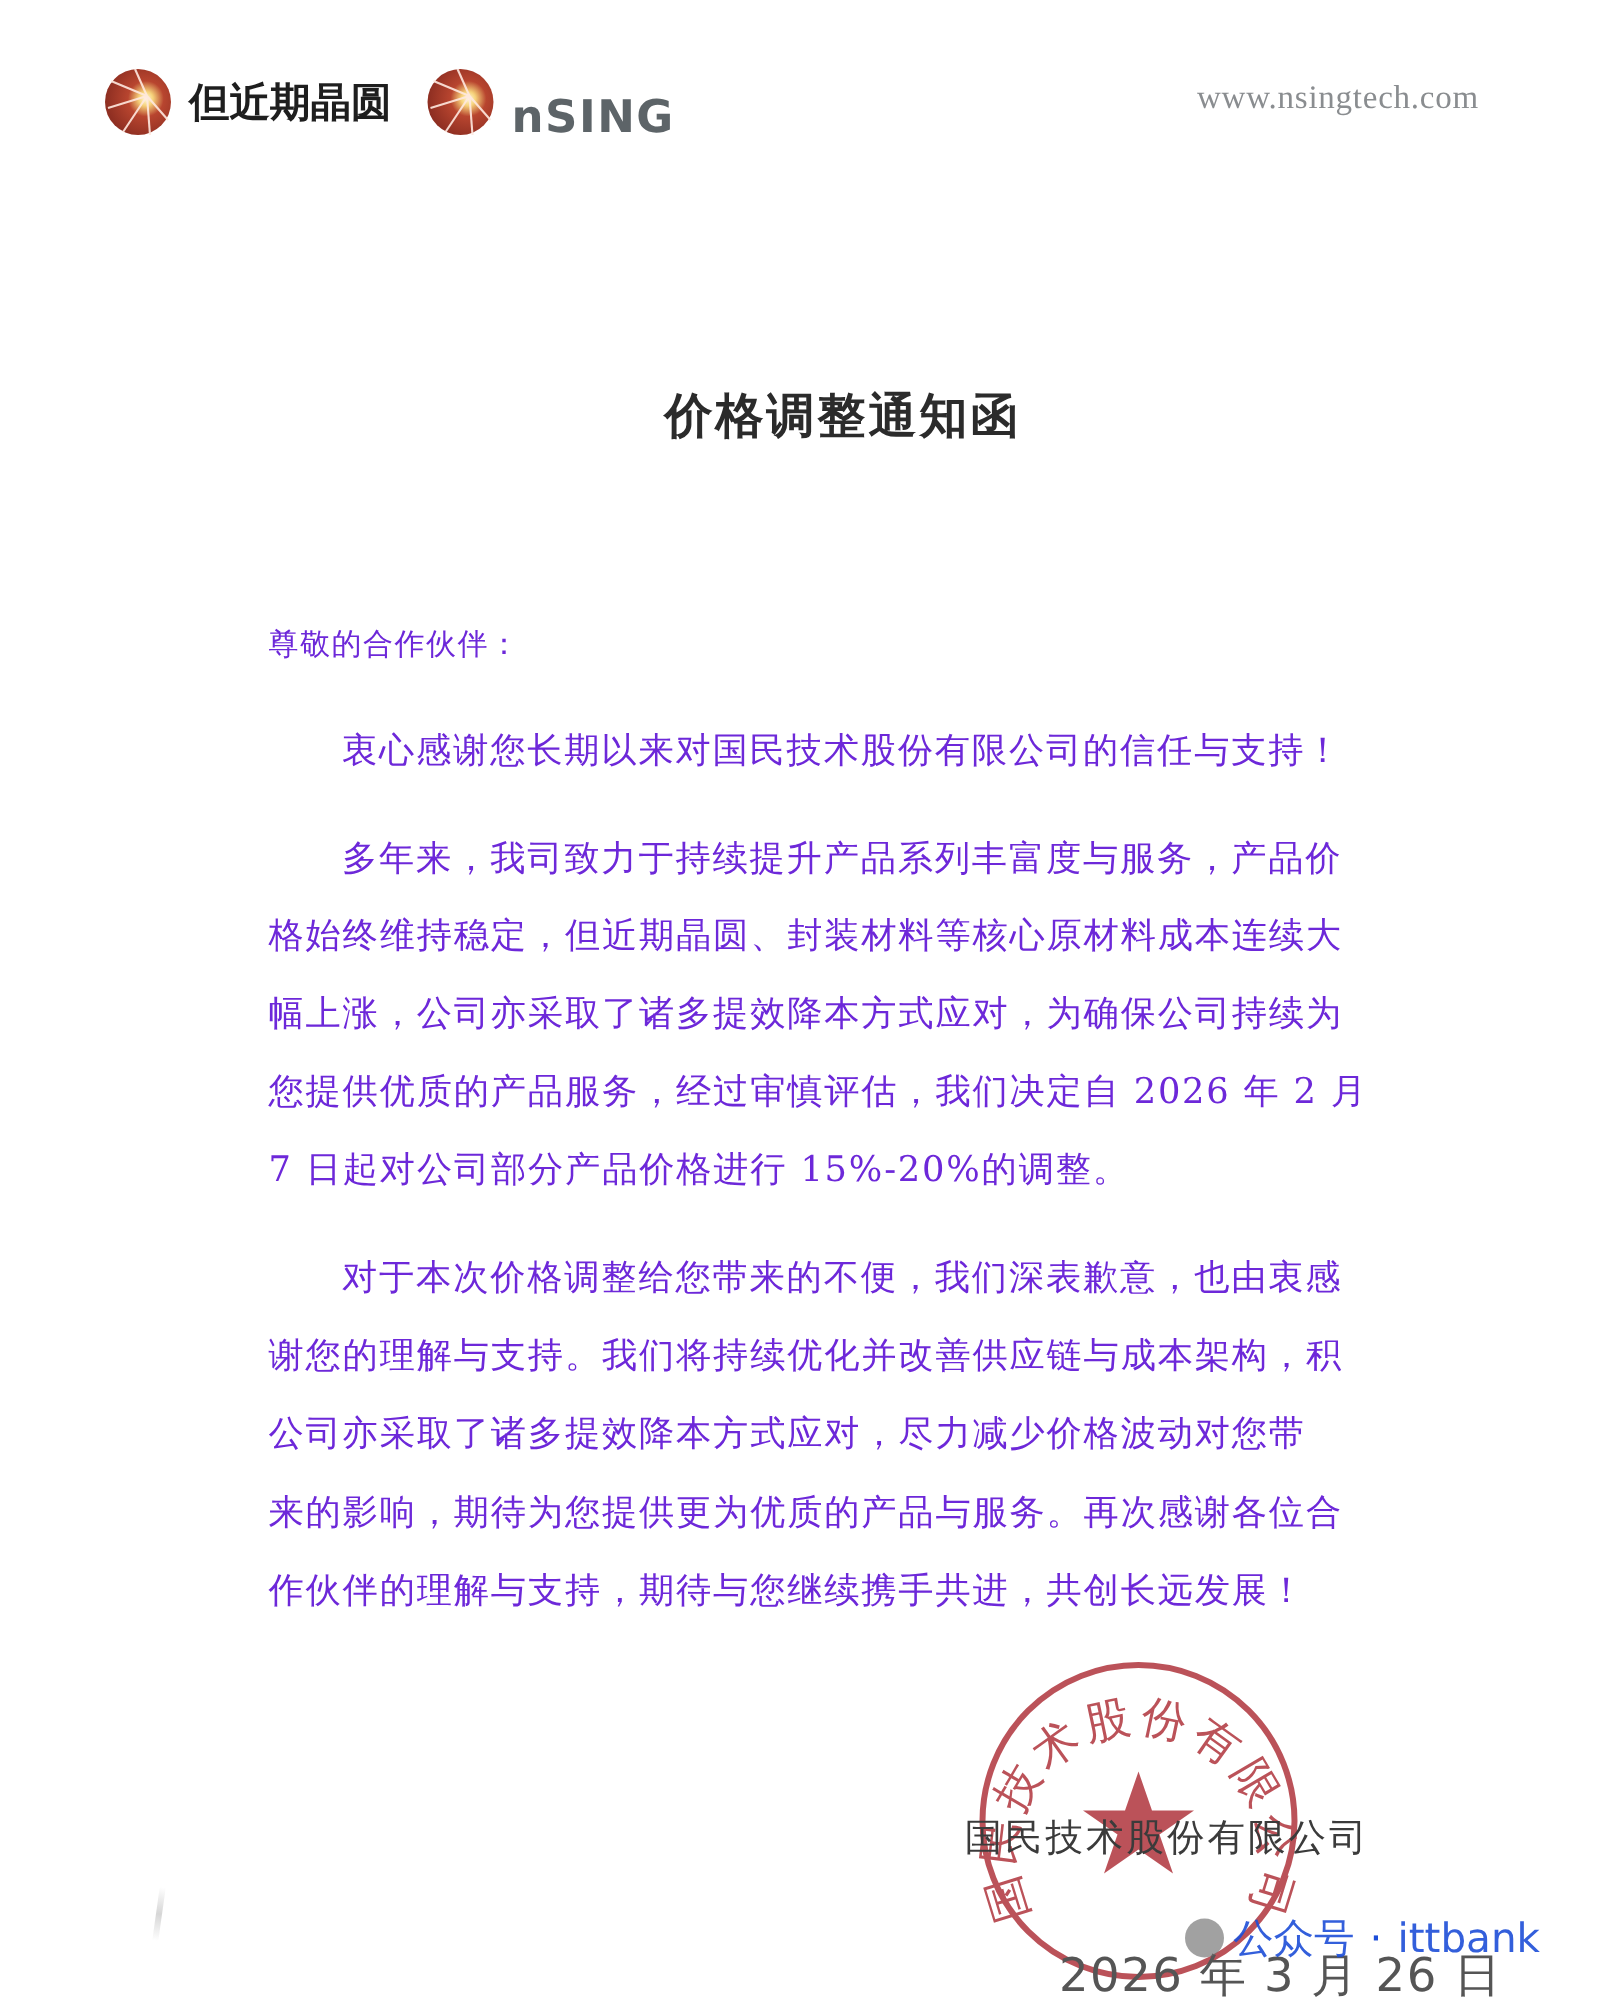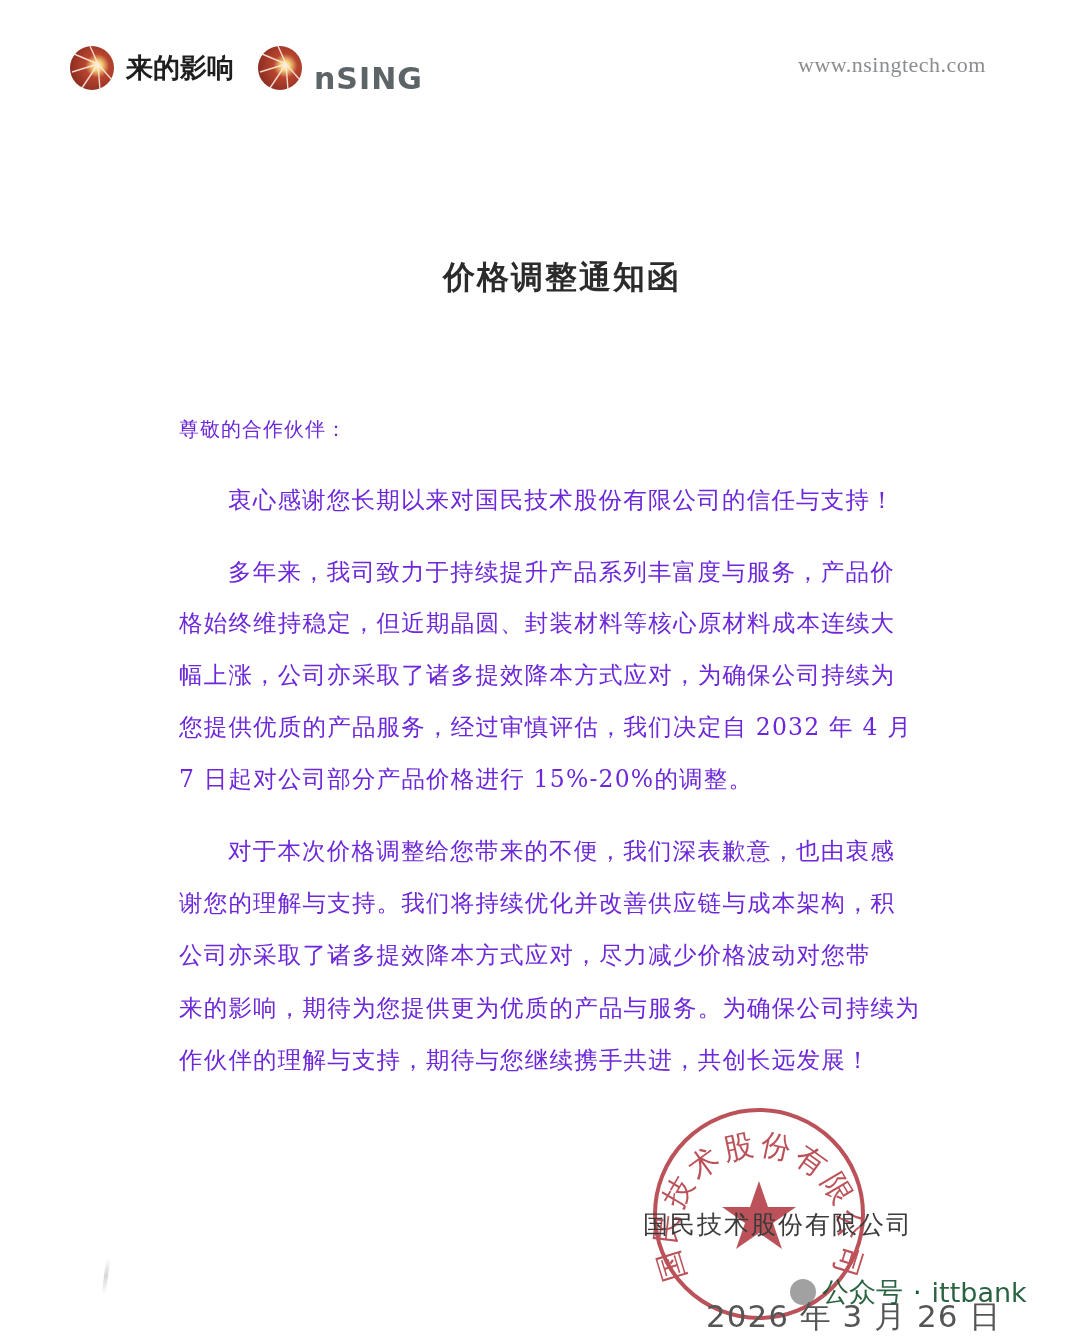--- a/index.html
+++ b/index.html
@@ -52,21 +52,21 @@
     }
     .stamp {
       position: absolute; left: 648px; top: 1103px; width: 222px; height: 222px;
       z-index: 2; opacity: 0.85;
     }
     .stamp svg { display: block; }
     .watermark {
       position: absolute; left: 790px; top: 1274px; z-index: 4;
       display: flex; align-items: center;
       font-family: "DejaVu Sans", "Liberation Sans", sans-serif;
-      font-size: 27px; color: #14532d;
+      font-size: 27px; color: #1d4ed8;
     }
     .wm-icon {
       width: 26px; height: 26px; border-radius: 50%; background: rgba(110,110,110,0.65);
       margin-right: 6px;
     }
     .wm-text { opacity: 0.9; }
     .wm-dot { margin: 0 10px; }
     .pen-mark {
       position: absolute; left: 104px; top: 1258px; width: 4px; height: 36px;
       background: linear-gradient(#fff, #bbb, #fff); transform: rotate(8deg); opacity: 0.6;
@@ -90,21 +90,21 @@
       <g stroke="#ffe9e0" stroke-width="1.4" opacity="0.9">
         <line x1="30" y1="20" x2="6" y2="10"></line>
         <line x1="30" y1="20" x2="4" y2="28"></line>
         <line x1="30" y1="20" x2="14" y2="44"></line>
         <line x1="30" y1="20" x2="32" y2="46"></line>
         <line x1="30" y1="20" x2="22" y2="2"></line>
         <line x1="30" y1="20" x2="44" y2="36"></line>
       </g>
     </svg>
   </div>
-  <span class="logo-cn">来的影响</span>
+  <span class="logo-cn">但近期晶圆</span>
   <div class="logo-gap"></div>
   <div class="logo-mark">
     <svg width="48" height="48" viewBox="0 0 48 48">
       <circle cx="24" cy="24" r="22" fill="url(#g1)"></circle>
       <g stroke="#ffe9e0" stroke-width="1.4" opacity="0.9">
         <line x1="30" y1="20" x2="6" y2="10"></line>
         <line x1="30" y1="20" x2="4" y2="28"></line>
         <line x1="30" y1="20" x2="14" y2="44"></line>
         <line x1="30" y1="20" x2="32" y2="46"></line>
         <line x1="30" y1="20" x2="22" y2="2"></line>
@@ -119,27 +119,27 @@
 
 <div class="title">价格调整通知函</div>
 
 <div class="salutation">尊敬的合作伙伴：</div>
 
 <div class="para-line indent" style="top:484px;">衷心感谢您长期以来对国民技术股份有限公司的信任与支持！</div>
 
 <div class="para-line indent" style="top:556px;">多年来，我司致力于持续提升产品系列丰富度与服务，产品价</div>
 <div class="para-line" style="top:607px;">格始终维持稳定，但近期晶圆、封装材料等核心原材料成本连续大</div>
 <div class="para-line" style="top:659px;">幅上涨，公司亦采取了诸多提效降本方式应对，为确保公司持续为</div>
-<div class="para-line" style="top:711px;">您提供优质的产品服务，经过审慎评估，我们决定自 2032 年 4 月</div>
+<div class="para-line" style="top:711px;">您提供优质的产品服务，经过审慎评估，我们决定自 2026 年 2 月</div>
 <div class="para-line" style="top:763px;">7 日起对公司部分产品价格进行 15%-20%的调整。</div>
 
 <div class="para-line indent" style="top:835px;">对于本次价格调整给您带来的不便，我们深表歉意，也由衷感</div>
 <div class="para-line" style="top:887px;">谢您的理解与支持。我们将持续优化并改善供应链与成本架构，积</div>
 <div class="para-line" style="top:939px;">公司亦采取了诸多提效降本方式应对，尽力减少价格波动对您带</div>
-<div class="para-line" style="top:992px;">来的影响，期待为您提供更为优质的产品与服务。为确保公司持续为</div>
+<div class="para-line" style="top:992px;">来的影响，期待为您提供更为优质的产品与服务。再次感谢各位合</div>
 <div class="para-line" style="top:1044px;">作伙伴的理解与支持，期待与您继续携手共进，共创长远发展！</div>
 
 <div class="stamp">
   <svg width="222" height="222" viewBox="0 0 222 222">
     <defs>
       <path id="arcPath" d="M 40 175 A 82 82 0 1 1 182 175"></path>
     </defs>
     <circle cx="111" cy="111" r="104" fill="none" stroke="#b0353d" stroke-width="4"></circle>
     <text font-family="DejaVu Sans, sans-serif" font-size="30" fill="#b0353d" letter-spacing="4">
       <textPath href="#arcPath" startOffset="50%" text-anchor="middle">国民技术股份有限公司</textPath>

